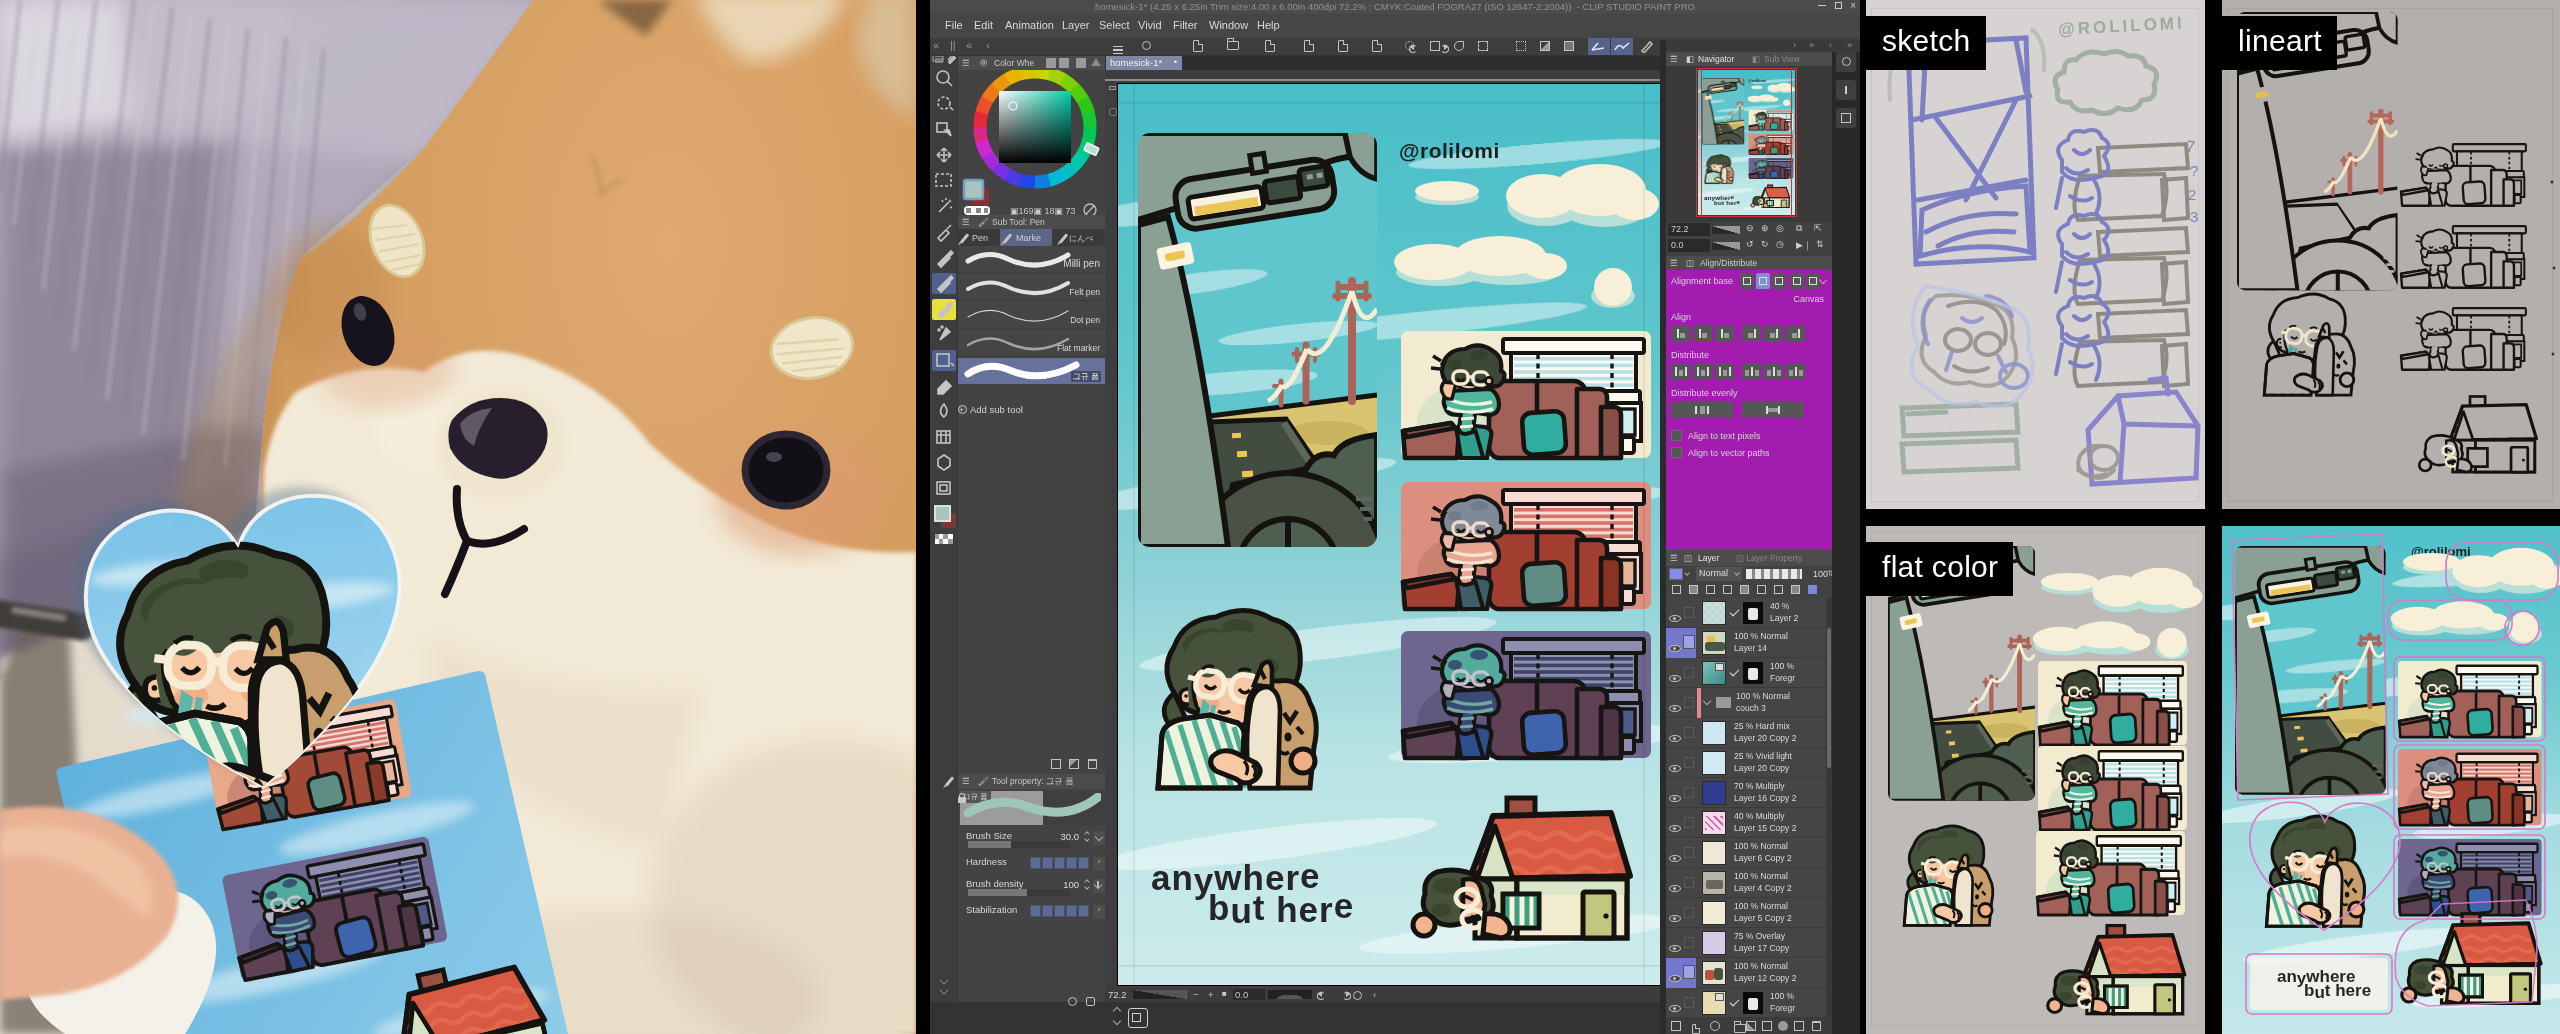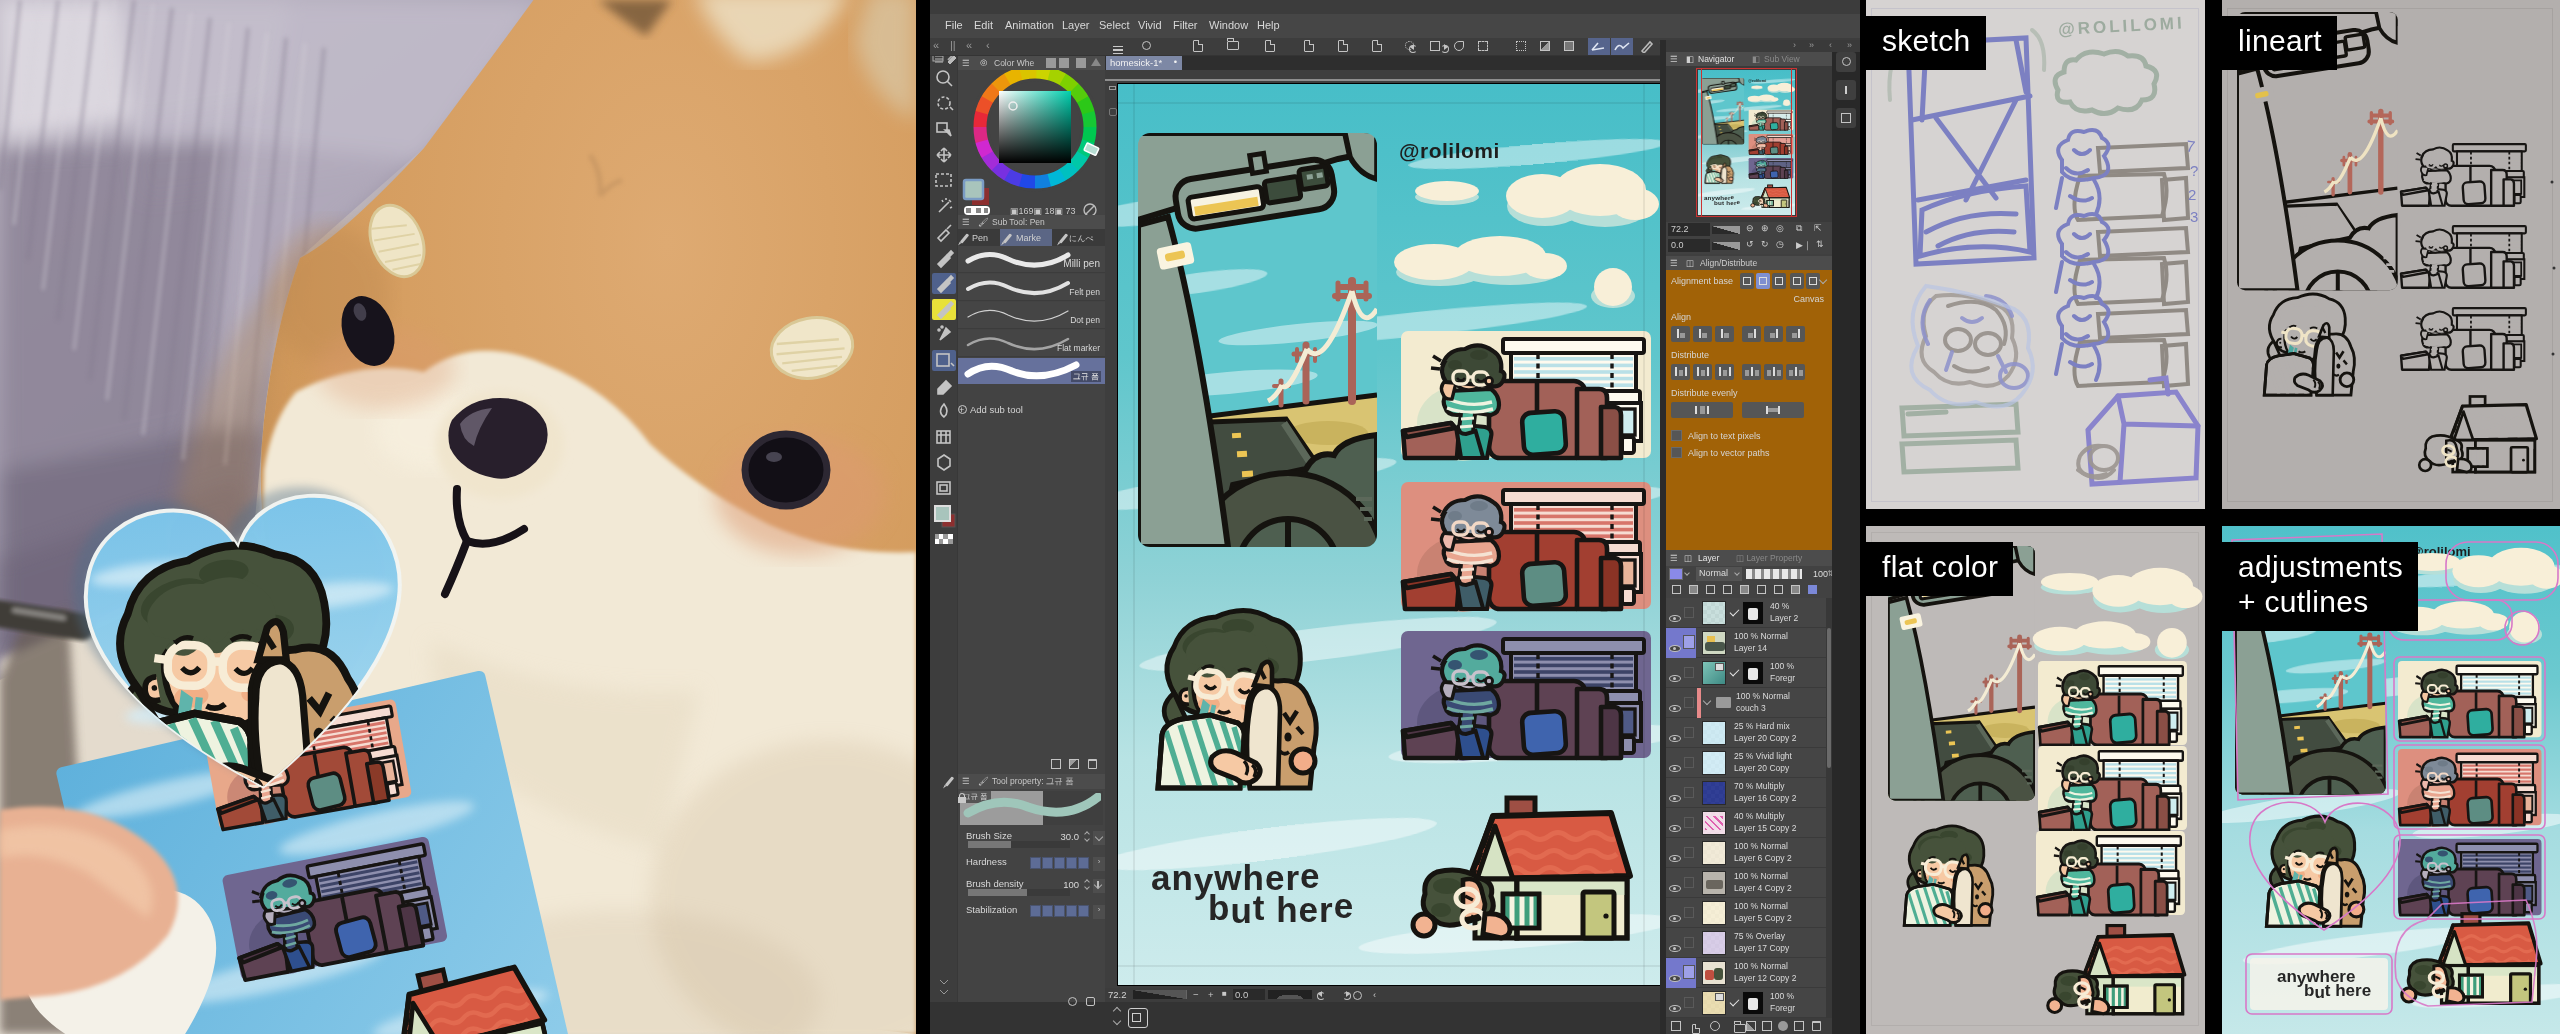--- a/index.html
+++ b/index.html
@@ -341,20 +341,26 @@
  <g fill="#262626" font-weight="bold" font-family="Liberation Sans,sans-serif">
   <text x="33" y="806" font-size="35" letter-spacing="1">an<tspan dy="3">y</tspan><tspan dy="-3">wher</tspan><tspan dy="-2">e</tspan></text>
   <text x="90" y="836" font-size="35" letter-spacing="1">b<tspan dy="3">u</tspan><tspan dy="-3">t</tspan> <tspan dy="2">her</tspan><tspan dy="-4">e</tspan></text>
  </g>
 </g>
 </defs>
 </svg>
 
 <div id="csp" class="abs">
 
+ <div class="abs" style="left:0;top:0;width:930px;height:14px;background:#4b4b4b;">
+  <div class="abs" style="left:0;top:1px;width:100%;text-align:center;font-size:9.5px;color:#939393;">homesick-1* (4.25 x 6.25in Trim size:4.00 x 6.00in 400dpi 72.2% : CMYK:Coated FOGRA27 (ISO 12647-2:2004))&nbsp; - CLIP STUDIO PAINT PRO</div>
+  <div class="abs" style="right:34px;top:5px;width:8px;height:1px;background:#c9c9c9;"></div>
+  <div class="abs" style="right:18px;top:2px;width:7px;height:7px;border:1px solid #c9c9c9;"></div>
+  <div class="abs" style="right:4px;top:0px;color:#c9c9c9;font-size:10px;">×</div>
+ </div>
 
  <div class="abs" style="left:0;top:14px;width:930px;height:24px;background:#464646;color:#d8d8d8;font-size:11px;">
   <span class="abs" style="left:15px;top:5px;">File</span>
         <span class="abs" style="left:44px;top:5px;">Edit</span>
   <span class="abs" style="left:75px;top:5px;">Animation</span>
         <span class="abs" style="left:132px;top:5px;">Layer</span>
   <span class="abs" style="left:169px;top:5px;">Select</span>
         <span class="abs" style="left:208px;top:5px;">Vivid</span>
   <span class="abs" style="left:243px;top:5px;">Filter</span>
         <span class="abs" style="left:279px;top:5px;">Window</span>
@@ -675,21 +681,21 @@
           <span class="abs" style="left:95px;top:1px;">↻</span>
           <span class="abs" style="left:110px;top:1px;">◷</span>
           <span class="abs" style="left:130px;top:1px;">▶｜</span>
           <span class="abs" style="left:150px;top:1px;">⇅</span>
         </div>
         <div class="abs" style="left:0;top:216px;width:166px;height:14px;background:#4c4c4c;color:#cfcfcf;font-size:8.5px;">
           <span class="abs" style="left:4px;top:2px;">☰</span>
           <span class="abs" style="left:20px;top:2px;">◫</span>
           <span class="abs" style="left:34px;top:2px;">Align/Distribute</span>
         </div>
-        <div class="abs" style="left:0;top:230px;width:166px;height:330px;background:#a16207;color:#d5d5d5;font-size:9px;">
+        <div class="abs" style="left:0;top:230px;width:166px;height:330px;background:#a21caf;color:#d5d5d5;font-size:9px;">
           <span class="abs" style="left:5px;top:6px;">Alignment base</span>
           <div class="abs" style="left:74px;top:3px;width:14px;height:16px;background:#565656;border-radius:2px;color:#ddd;font-size:9px;text-align:center;line-height:16px;"><span style="display:inline-block;width:8px;height:8px;border:1px solid #ddd;margin-top:4px;"></span></div>
           <div class="abs" style="left:90px;top:3px;width:14px;height:16px;background:#7f8fd0;border-radius:2px;color:#ddd;font-size:9px;text-align:center;line-height:16px;"><span style="display:inline-block;width:8px;height:8px;border:1px solid #ddd;margin-top:4px;"></span></div>
           <div class="abs" style="left:106px;top:3px;width:14px;height:16px;background:#565656;border-radius:2px;color:#ddd;font-size:9px;text-align:center;line-height:16px;"><span style="display:inline-block;width:8px;height:8px;border:1px solid #ddd;margin-top:4px;"></span></div>
           <div class="abs" style="left:124px;top:3px;width:14px;height:16px;background:#565656;border-radius:2px;color:#ddd;font-size:9px;text-align:center;line-height:16px;"><span style="display:inline-block;width:8px;height:8px;border:1px solid #ddd;margin-top:4px;"></span></div>
           <div class="abs" style="left:140px;top:3px;width:14px;height:16px;background:#565656;border-radius:2px;color:#ddd;font-size:9px;text-align:center;line-height:16px;"><span style="display:inline-block;width:8px;height:8px;border:1px solid #ddd;margin-top:4px;"></span></div>
           <span class="abs chevd" style="right:6px;top:7px;"></span>
           <span class="abs" style="right:8px;top:24px;">Canvas</span>
           <span class="abs" style="left:5px;top:42px;">Align</span>
           <div class="abs" style="left:5px;top:56px;width:19px;height:16px;background:#565656;border-radius:2px;color:#ddd;font-size:9px;text-align:center;line-height:16px;"><span style="display:inline-block;width:2px;height:9px;background:#ddd;margin:3px 1px 0 0;"></span><span style="display:inline-block;width:5px;height:5px;background:#999;"></span></div>
@@ -1107,15 +1113,14 @@
     <rect x="166" y="74" width="124" height="40" rx="16"></rect>
     <circle cx="300" cy="102" r="17"></circle>
     <path d="M10,14 L160,8 L166,268 L16,274 Z"></path>
    </g>
   </svg>
  </div>
 
  <div class="plabel" style="left:6px;top:16px;">sketch</div>
  <div class="plabel" style="left:362px;top:16px;">lineart</div>
  <div class="plabel" style="left:6px;top:542px;">flat color</div>
- <div class="plabel" style="left:362px;top:542px;">adjustments<br>+ cutlines</div>
 </div>
 </div>
 
 </body></html>

